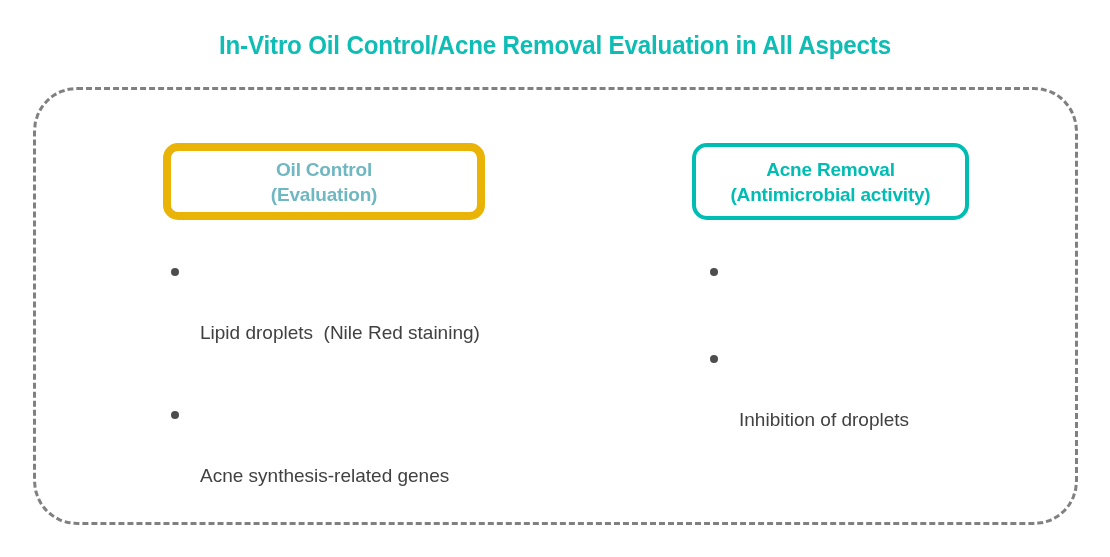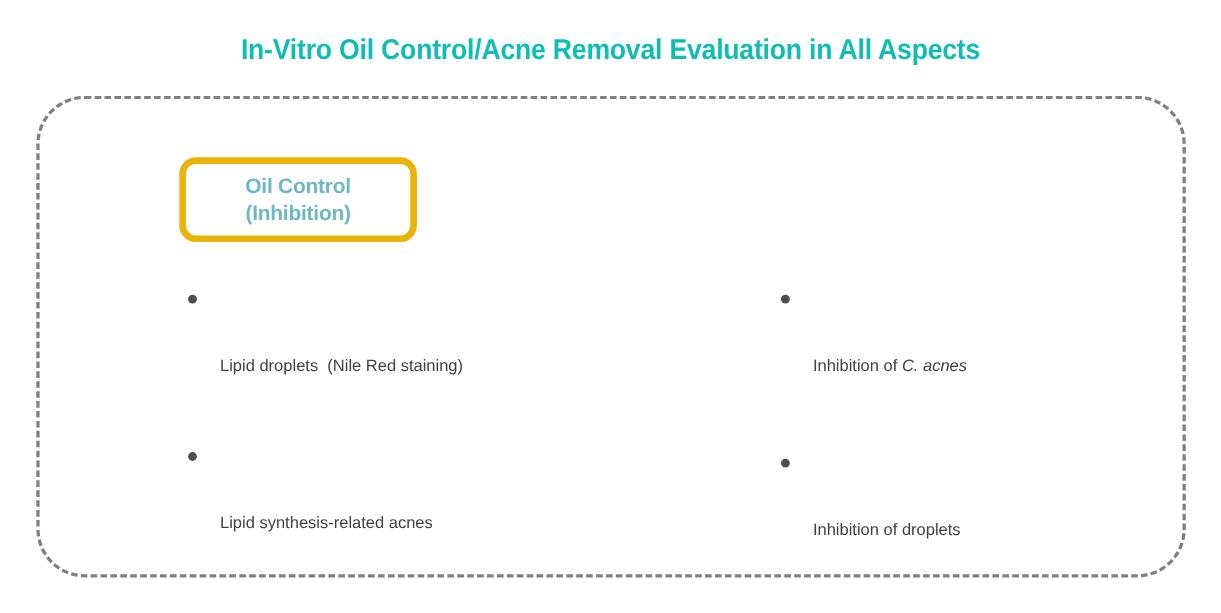--- a/index.html
+++ b/index.html
@@ -61,23 +61,23 @@
     display: flex;
     align-items: center;
     justify-content: center;
     text-align: center;
     font-weight: bold;
     font-size: 19px;
     line-height: 25px;
     letter-spacing: -0.2px;
   }
   #header-box-oil-control {
-    width: 216px;
+    width: 322px;
     height: 77px;
-    border: 6px solid #eab308;
+    border: 8px solid #eab308;
     color: #6FB7C1;
   }
   #header-box-acne-removal {
     width: 277px;
     height: 77px;
     border: 4px solid #00BDB4;
     color: #00BDB4;
   }
   .header-box-line { display: block; }
 
@@ -88,21 +88,21 @@
     padding: 0;
     position: absolute;
   }
   #list-oil-control  { left: 0px;  top: 118px; width: 340px; }
   #list-acne-removal { left: 10px; top: 118px; width: 320px; }
 
   .bullet-item {
     position: relative;
     padding-left: 37px;
     color: #414141;
-    font-size: 15px;
+    font-size: 19px;
     line-height: 20.5px;
     white-space: pre-wrap;
   }
   #list-oil-control  .bullet-item { margin-bottom: 20.5px; }
   #list-acne-removal .bullet-item { margin-bottom: 26px; }
 
   .bullet-dot {
     position: absolute;
     left: 8px;
     top: 6.5px;
@@ -119,44 +119,49 @@
 
 <div id="page-title">In-Vitro Oil Control/Acne Removal Evaluation in All Aspects</div>
 
 <div id="dashed-frame"></div>
 
 <div class="column" id="column-oil-control">
 
   <div class="header-box" id="header-box-oil-control">
     <span>
       <span class="header-box-line">Oil Control</span>
-      <span class="header-box-line">(Inhibition)</span>
+      <span class="header-box-line">(Evaluation)</span>
     </span>
   </div>
 
   <ul class="bullet-list" id="list-oil-control">
     <li class="bullet-item">
       <span class="bullet-dot"></span>
       <span class="bullet-text">Lipid droplets  (Nile Red staining)</span>
     </li>
     <li class="bullet-item">
       <span class="bullet-dot"></span>
-      <span class="bullet-text">Lipid synthesis-related acnes</span>
+      <span class="bullet-text">Acne synthesis-related genes</span>
     </li>
 
   </ul>
 </div>
 
 <div class="column" id="column-acne-removal">
 
+  <div class="header-box" id="header-box-acne-removal">
+    <span>
+      <span class="header-box-line">Acne Removal</span>
+      <span class="header-box-line">(Antimicrobial activity)</span>
+    </span>
+  </div>
 
   <ul class="bullet-list" id="list-acne-removal">
     <li class="bullet-item">
       <span class="bullet-dot"></span>
-      <span class="bullet-text"><span>Inhibition of </span><em>C. acnes</em></span>
     </li>
     <li class="bullet-item">
       <span class="bullet-dot"></span>
       <span class="bullet-text">Inhibition of droplets</span>
       
       
       
     </li>
   </ul>
 </div>

